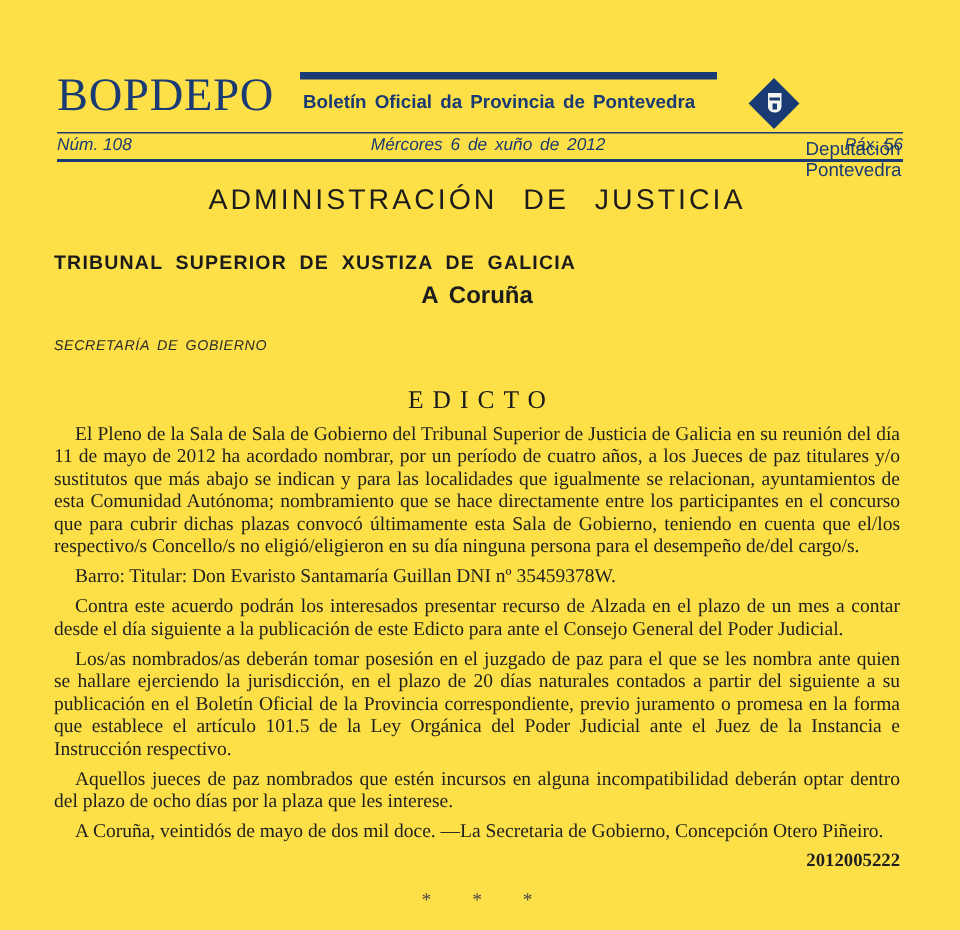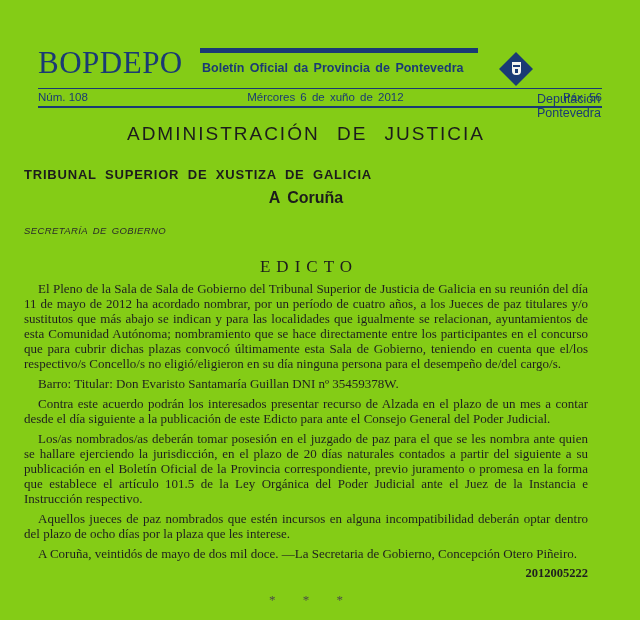--- a/index.html
+++ b/index.html
@@ -3,21 +3,21 @@
 <meta charset="utf-8">
 <style>
   * { margin: 0; padding: 0; box-sizing: border-box; }
   html, body { background: #ffffff; }
   body { width: 640px; height: 620px; font-family: "Liberation Serif", serif; }
 
   .page {
     position: relative;
     width: 640px;
     height: 620px;
-    background: #84cc16;
+    background: #fde047;
     overflow: hidden;
     color: #1f1f1f;
   }
 
   
   .logo-text {
     position: absolute;
     left: 38px; top: 46px;
     font-family: "Liberation Serif", serif;
     font-size: 31px;
@@ -95,33 +95,34 @@
   .info-bar {
     position: absolute;
     left: 38px; top: 91px;
     width: 564px;
     display: flex;
     justify-content: space-between;
     align-items: center;
     font-family: "Liberation Sans", sans-serif;
     font-size: 11.5px;
     color: #1a3a74;
+    font-style: italic;
   }
   .info-bar .date { word-spacing: 2px; }
   .divider-bottom {
     position: absolute;
     left: 38px; top: 106px;
     width: 564px; height: 2px;
     background: #1a3a74;
   }
 
   
   .content {
     position: absolute;
-    left: 24px; top: 109px;
+    left: 36px; top: 109px;
     width: 564px;
   }
   .section-title {
     margin-top: 14px;
     text-align: center;
     font-family: "Liberation Sans", sans-serif;
     font-weight: normal;
     font-size: 19px;
     line-height: 22px;
     letter-spacing: 2px;

